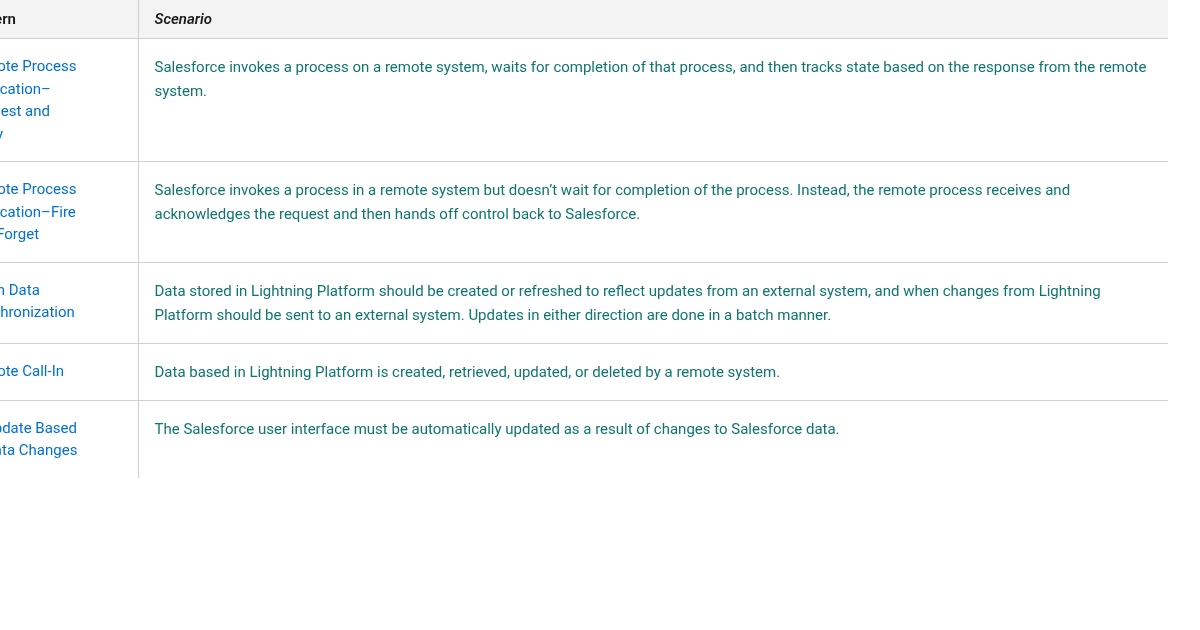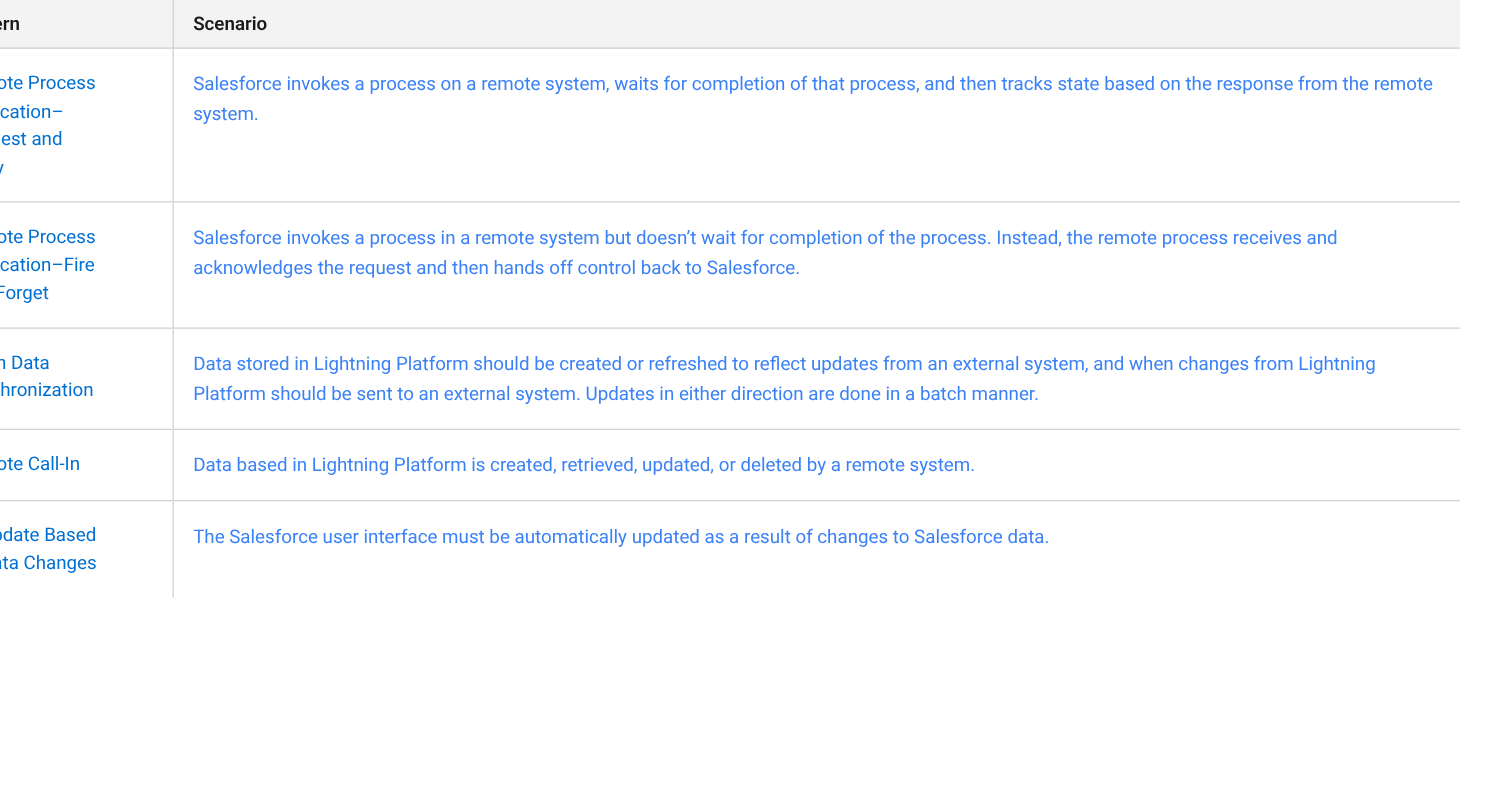--- a/index.html
+++ b/index.html
@@ -47,20 +47,21 @@
       text-align: left;
       font-weight: 600;
       font-size: 15px;
       color: #1a1a1a;
       border-bottom: 1px solid #d0d0d0;
       border-right: 1px solid #d0d0d0;
     }
 
     thead th:last-child {
       border-right: none;
+      font-style: italic;
     }
 
     tbody tr {
       border-bottom: 1px solid #d0d0d0;
     }
 
     tbody tr:last-child {
       border-bottom: none;
     }
 
@@ -75,21 +76,21 @@
       border-right: none;
     }
 
     .pattern-cell {
       color: #0070d2;
       font-size: 15px;
       line-height: 1.5;
     }
 
     .scenario-cell {
-      color: #3b82f6;
+      color: #0f766e;
       font-size: 15px;
       line-height: 1.6;
       margin-left: 32px;
     }
 
     
     .table-container {
       margin-left: -32px;
     }
   </style>

